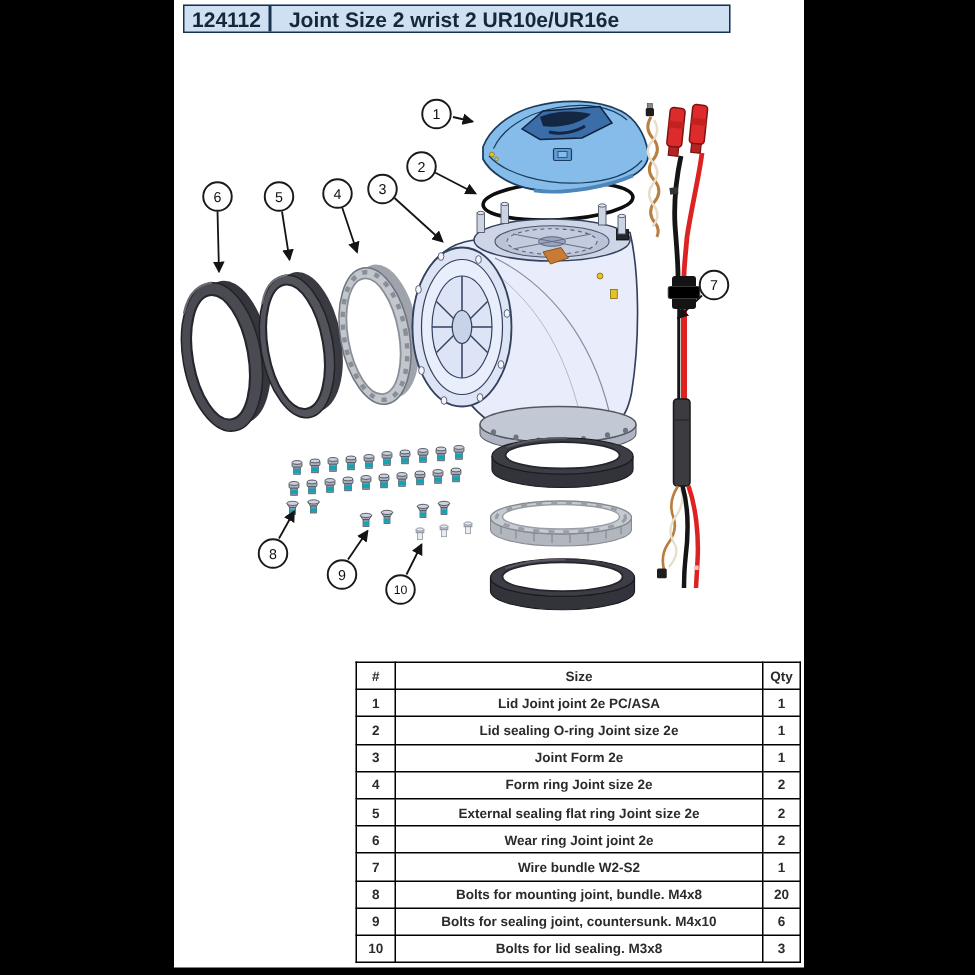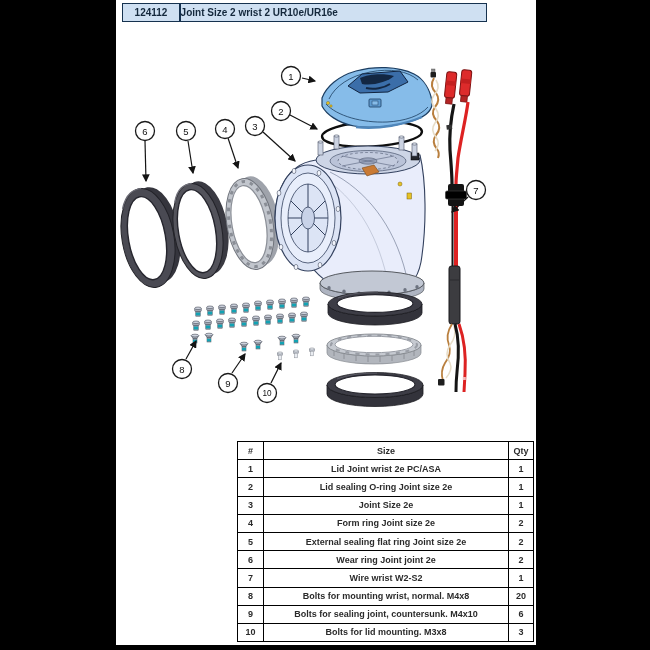--- a/index.html
+++ b/index.html
@@ -4,23 +4,23 @@
 <style>
   html,body{margin:0;padding:0;}
   body{width:650px;height:650px;background:#000;position:relative;overflow:hidden;
        font-family:"Liberation Sans",sans-serif;}
   .screen{position:absolute;inset:0;background:#000;}
   .page{position:absolute;left:116px;top:0;width:420px;height:645px;background:#ffffff;}
 
   
   .hdr{position:absolute;left:6px;top:3px;width:365px;height:19px;display:flex;
        align-items:stretch;box-sizing:border-box;}
-  .hdr .cell{display:flex;align-items:center;font-weight:bold;font-size:10px;}
+  .hdr .cell{display:flex;align-items:center;font-weight:bold;font-size:14px;}
   .hdr .num{width:56px;justify-content:center;}
-  .hdr .ttl{flex:1;padding-left:0;}
+  .hdr .ttl{flex:1;padding-left:0;margin-left:12px;}
 
   
   .tblwrap{position:absolute;left:121px;top:441px;width:296px;}
   table{border-collapse:collapse;width:296px;table-layout:fixed;}
   th,td{border:1px solid #000;font-size:9px;font-weight:bold;color:#2b2b2b;
         text-align:center;height:17.2px;padding:0 2px;overflow:hidden;white-space:nowrap;}
   table{border:1.5px solid #000;}
   col.c1{width:26px;} col.c2{width:245px;} col.c3{width:25px;}
 
   svg text{font-family:"Liberation Sans",sans-serif;}
@@ -333,66 +333,66 @@
       <thead>
         <tr>
           <th>#</th>
           <th>Size</th>
           <th>Qty</th>
         </tr>
       </thead>
       <tbody id="tbody">
             <tr>
               <td>1</td>
-              <td>Lid Joint wrist 2e PC/ASA</td>
+              <td>Lid Joint joint 2e PC/ASA</td>
               <td>1</td>
             </tr>
             <tr>
               <td>2</td>
               <td>Lid sealing O-ring Joint size 2e</td>
               <td>1</td>
             </tr>
             <tr>
               <td>3</td>
-              <td>Joint Size 2e</td>
+              <td>Joint Form 2e</td>
               <td>1</td>
             </tr>
             <tr>
               <td>4</td>
               <td>Form ring Joint size 2e</td>
               <td>2</td>
             </tr>
             <tr>
               <td>5</td>
               <td>External sealing flat ring Joint size 2e</td>
               <td>2</td>
             </tr>
             <tr>
               <td>6</td>
               <td>Wear ring Joint joint 2e</td>
               <td>2</td>
             </tr>
             <tr>
               <td>7</td>
-              <td>Wire wrist W2-S2</td>
+              <td>Wire bundle W2-S2</td>
               <td>1</td>
             </tr>
             <tr>
               <td>8</td>
-              <td>Bolts for mounting wrist, normal. M4x8</td>
+              <td>Bolts for mounting joint, bundle. M4x8</td>
               <td>20</td>
             </tr>
             <tr>
               <td>9</td>
               <td>Bolts for sealing joint, countersunk. M4x10</td>
               <td>6</td>
             </tr>
             <tr>
               <td>10</td>
-              <td>Bolts for lid mounting. M3x8</td>
+              <td>Bolts for lid sealing. M3x8</td>
               <td>3</td>
             </tr>
           </tbody>
     </table>
   </div>
 
 </div>
 </div>
 
 </body></html>

